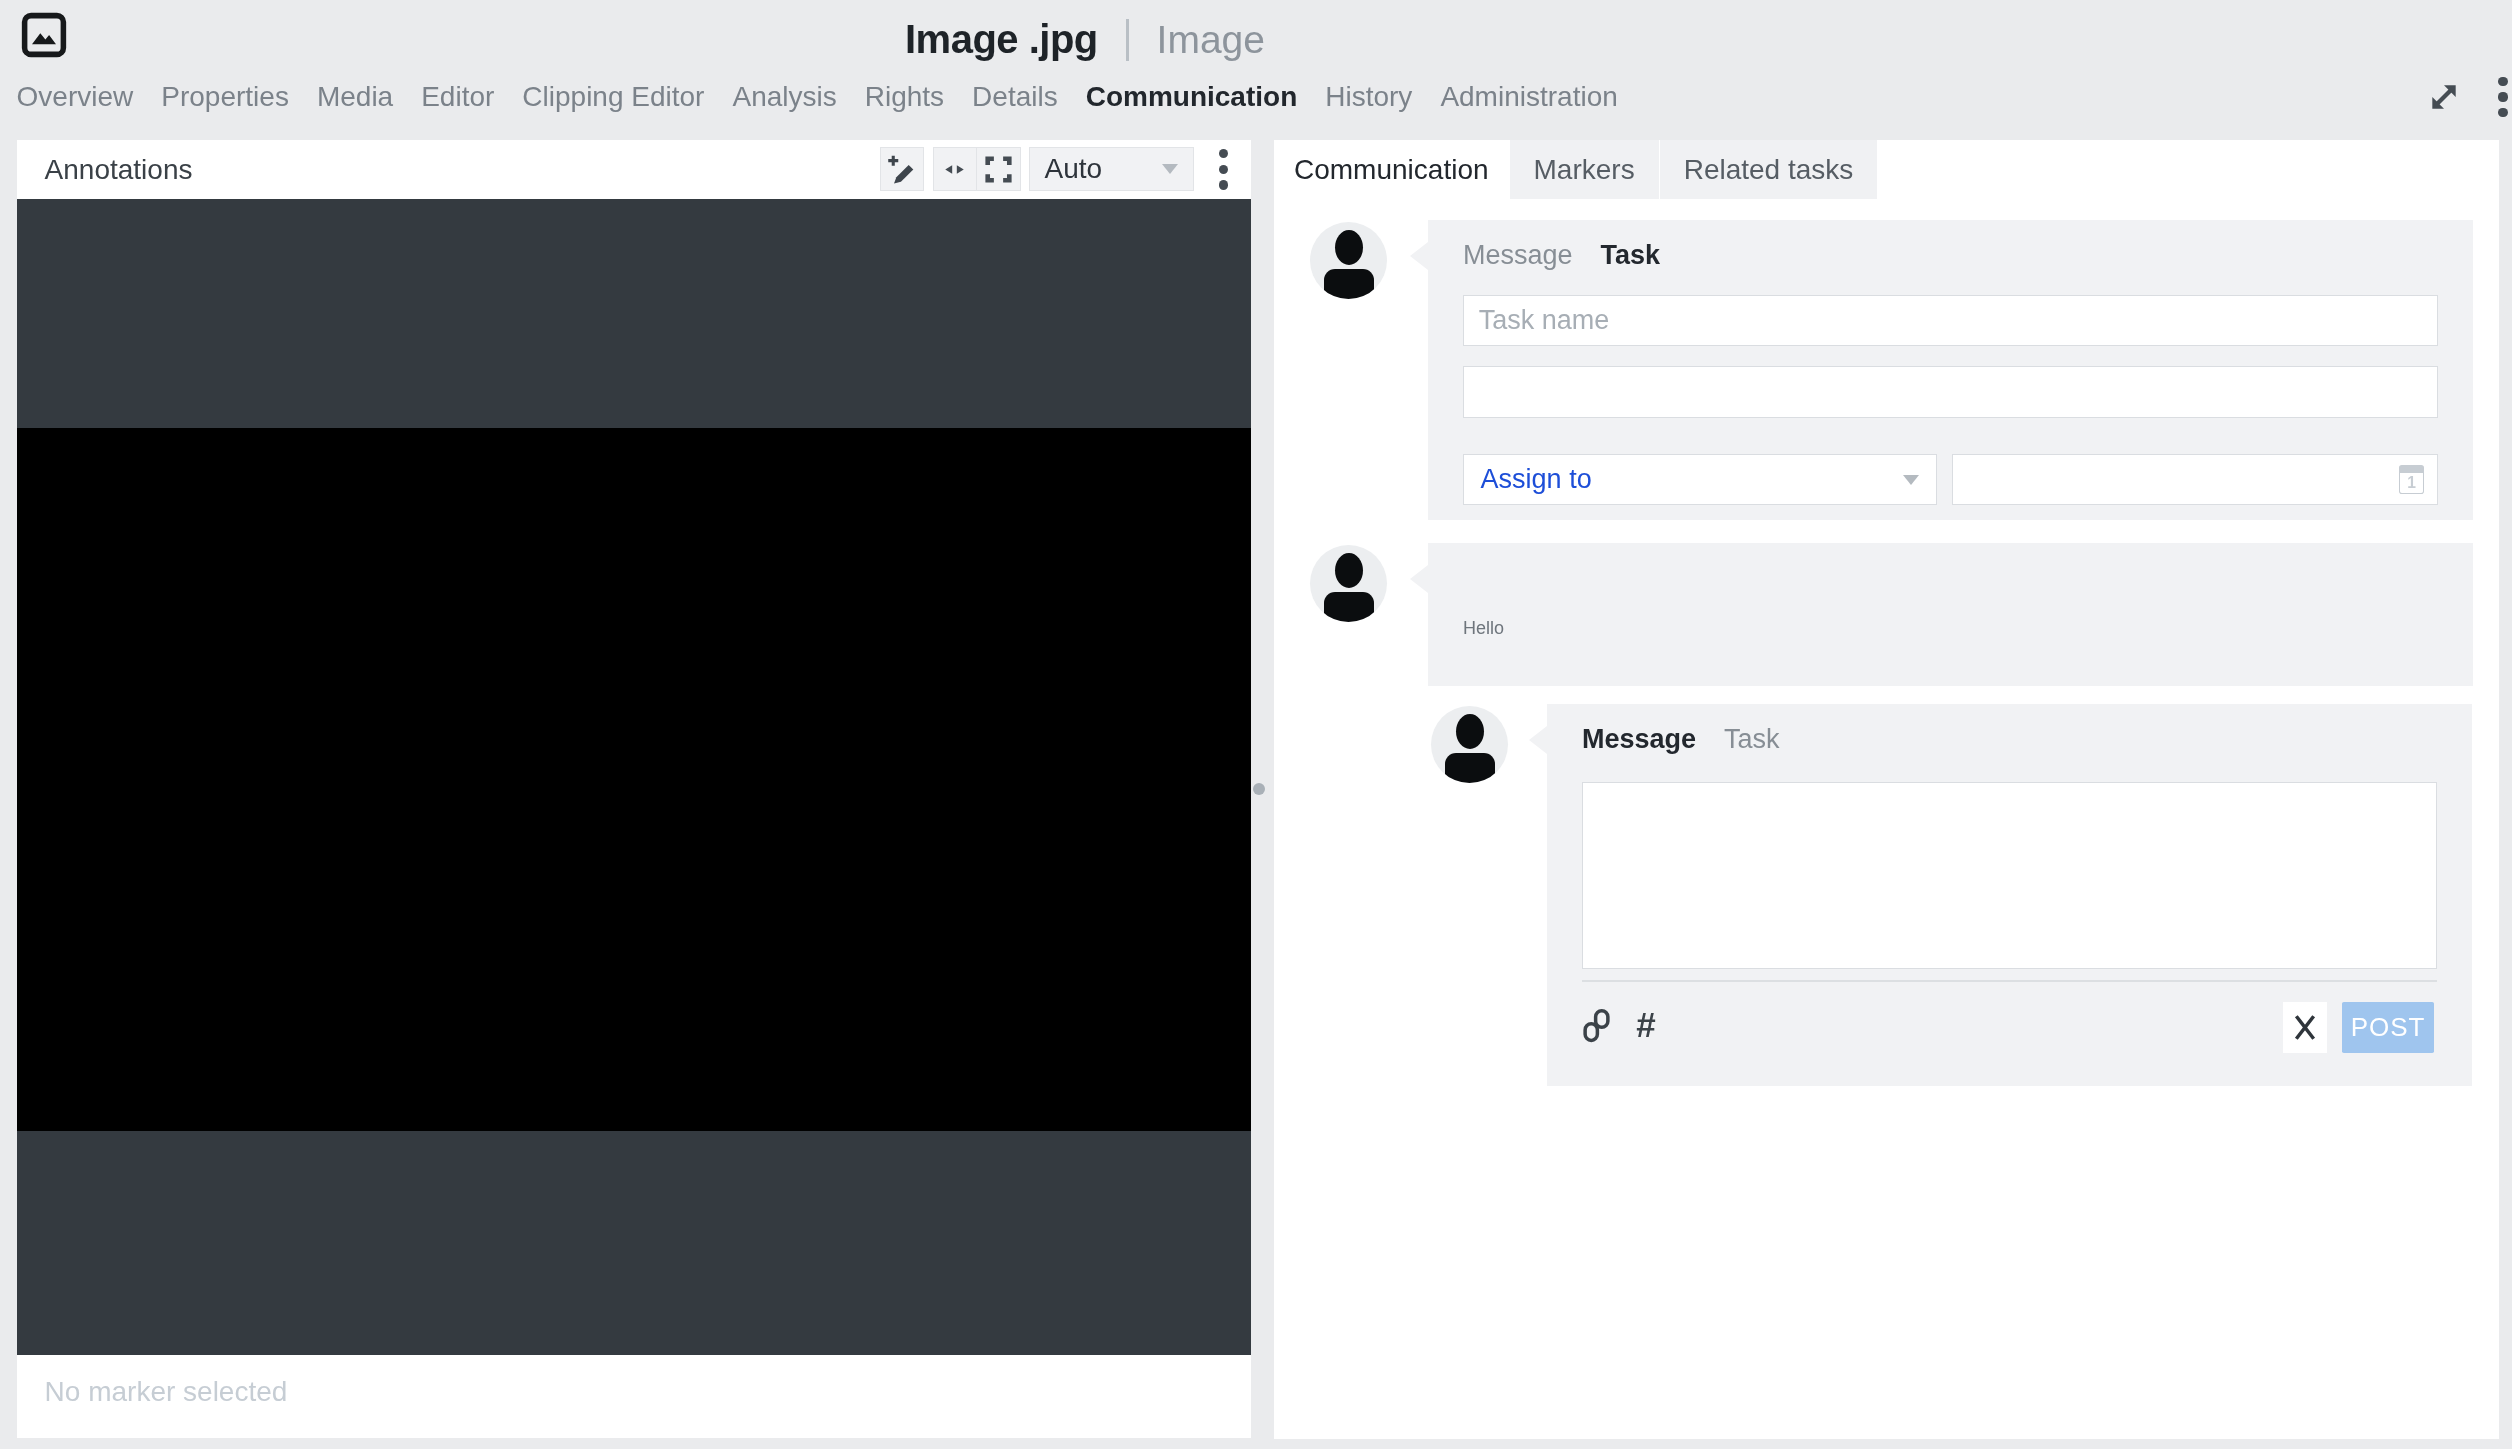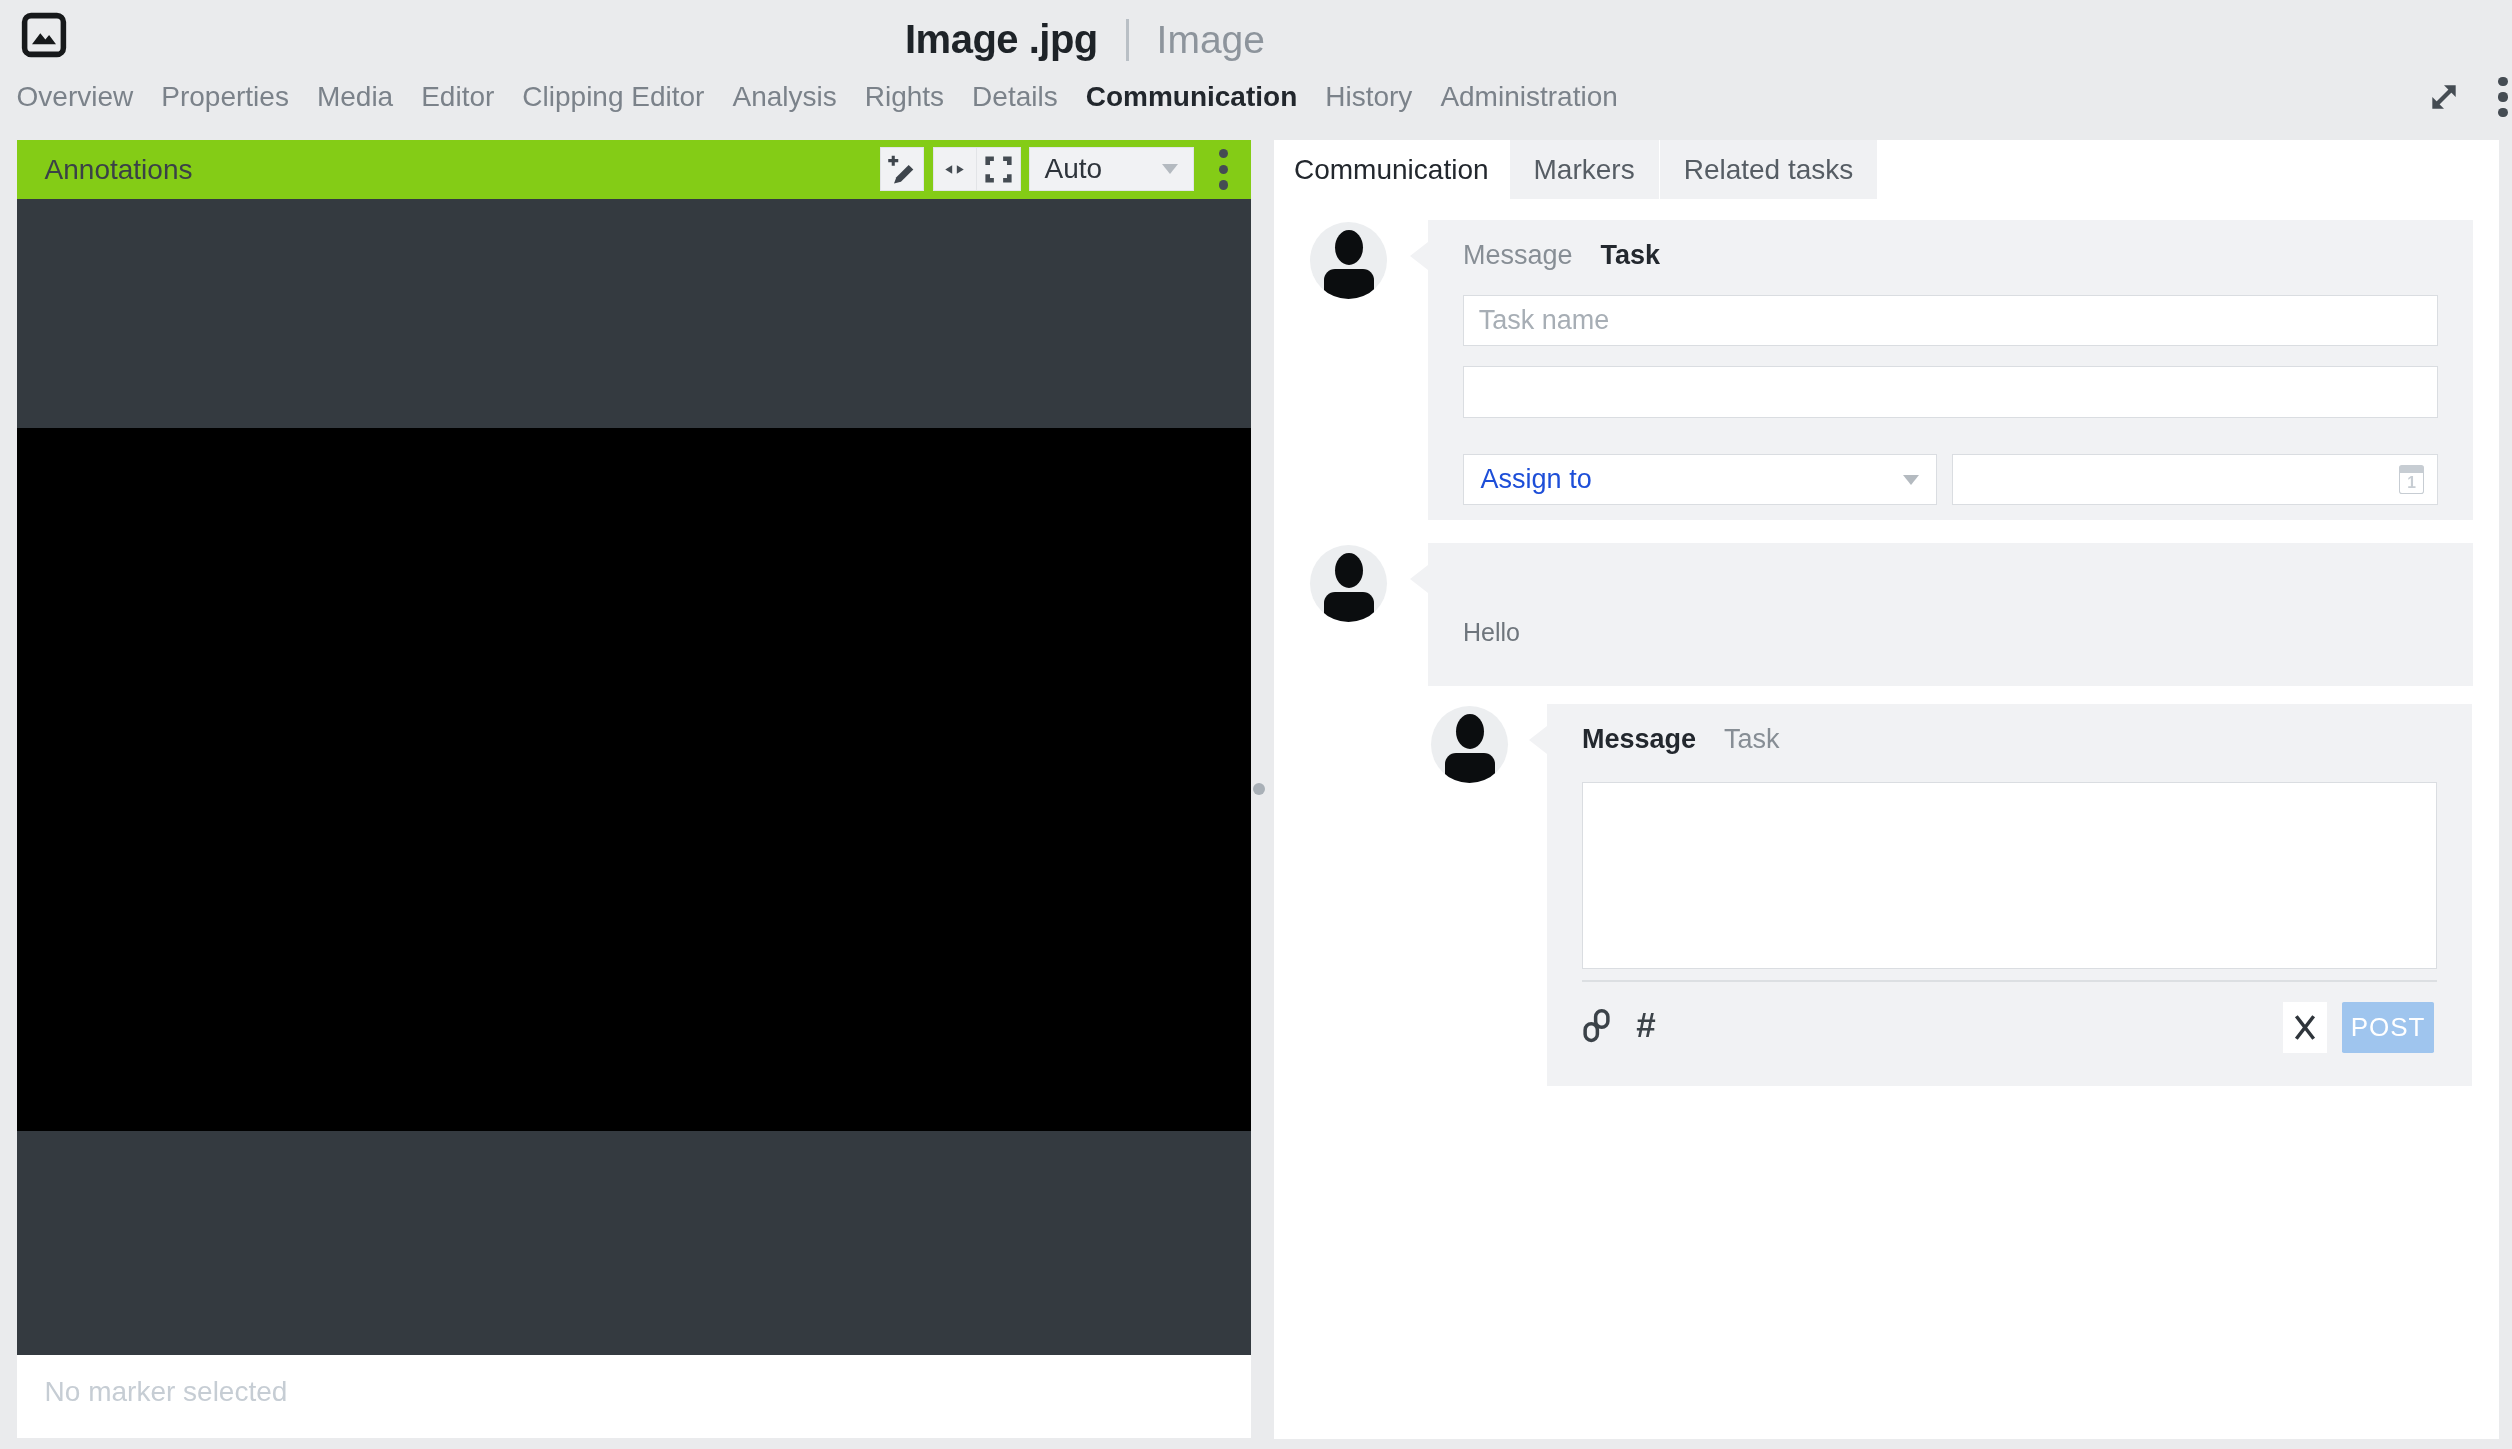--- a/index.html
+++ b/index.html
@@ -26,21 +26,21 @@
   .main-nav span { cursor:pointer; }
   .main-nav .active { color:#22272d; font-weight:bold; }
 
   .hdr-icon { top:75px; width:44px; height:44px; display:flex; align-items:center; justify-content:center; cursor:pointer; }
   .hdr-expand { left:2422px; }
   .hdr-kebab  { left:2481px; }
   .kebab-dots { display:flex; flex-direction:column; gap:6.4px; }
   .kebab-dots i { width:9.2px; height:9.2px; border-radius:50%; background:#454c53; }
 
   
-  .panel-left { left:16.6px; top:140px; width:1234px; height:1298px; background:#84cc16; }
+  .panel-left { left:16.6px; top:140px; width:1234px; height:1298px; background:#ffffff; }
   .pl-title { left:28px; top:0; height:59px; line-height:59px; font-size:28px; color:#3a4147; }
   .pl-toolbar { right:13px; top:7.4px; height:44px; display:flex; align-items:center; gap:8.3px; }
   .tbtn { width:44px; height:44px; background:#f1f2f4; border:0.9px solid #e2e4e7;
     display:flex; align-items:center; justify-content:center; cursor:pointer; }
   .tgroup { display:flex; }
   .tgroup .tbtn + .tbtn { border-left:none; }
   .tselect { width:165px; height:44px; background:#f1f2f4; border:0.9px solid #e2e4e7;
     display:flex; align-items:center; justify-content:space-between; padding:0 14.7px;
     font-size:28px; color:#2e343b; cursor:pointer; }
   .chevron-down { width:0; height:0; border-left:8.3px solid transparent;
@@ -92,21 +92,21 @@
     color:#1d4ed8; cursor:pointer; }
   .date-field { left:524px; top:234px; width:486px; height:51px; cursor:text; }
   .cal { position:absolute; right:13px; top:10px; width:25px; height:29px;
     border:1.8px solid #c7cdd3; border-top:8.3px solid #c7cdd3; border-radius:2.8px;
     font-size:15.6px; font-weight:bold; color:#c7cdd3; text-align:center; line-height:19.3px; }
 
   .b2 { left:154px; top:403px; width:1045px; height:143px; }
   .av2 { left:36px; top:405px; }
   .b2-head { left:35px; top:22px; font-size:27px; color:#3f464d; display:flex; gap:11px; align-items:baseline; }
   .b2-author { font-weight:bold; color:#23282e; }
-  .b2-text { left:35px; top:75px; font-size:25px; color:#6e757c; }
+  .b2-text { left:35px; top:75px; font-size:18px; color:#6e757c; }
 
   .b3 { left:273px; top:564px; width:925px; height:382px; }
   .av3 { left:157px; top:566px; }
   .b3-text { left:35px; top:78px; width:855px; height:187px; }
   .b3-line { left:35px; top:276px; width:855px; height:1.8px; background:#dcdfe2; }
   .attach-btn { top:296px; width:40px; height:50px; display:flex; align-items:center; justify-content:center; cursor:pointer; }
   .link-btn { left:29px; }
   .hash-btn { left:79px; font-size:35px; font-weight:bold; color:#3b4248; }
   .close-btn { left:736px; top:298px; width:44px; height:51px; background:#fff;
     display:flex; align-items:center; justify-content:center; cursor:pointer; }

